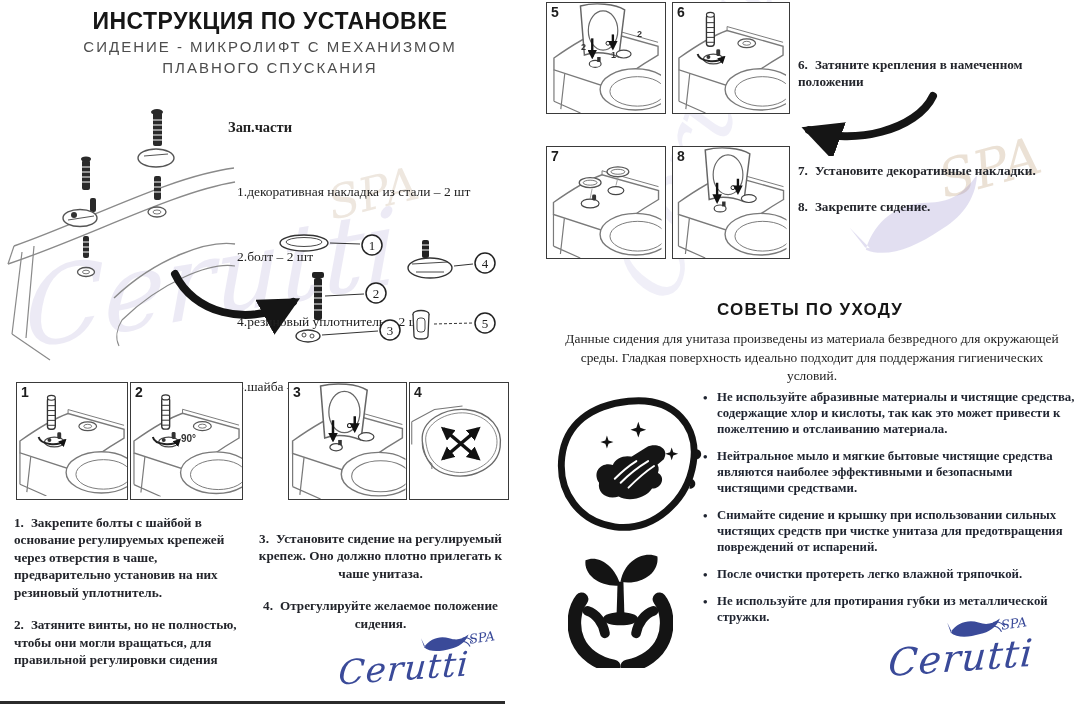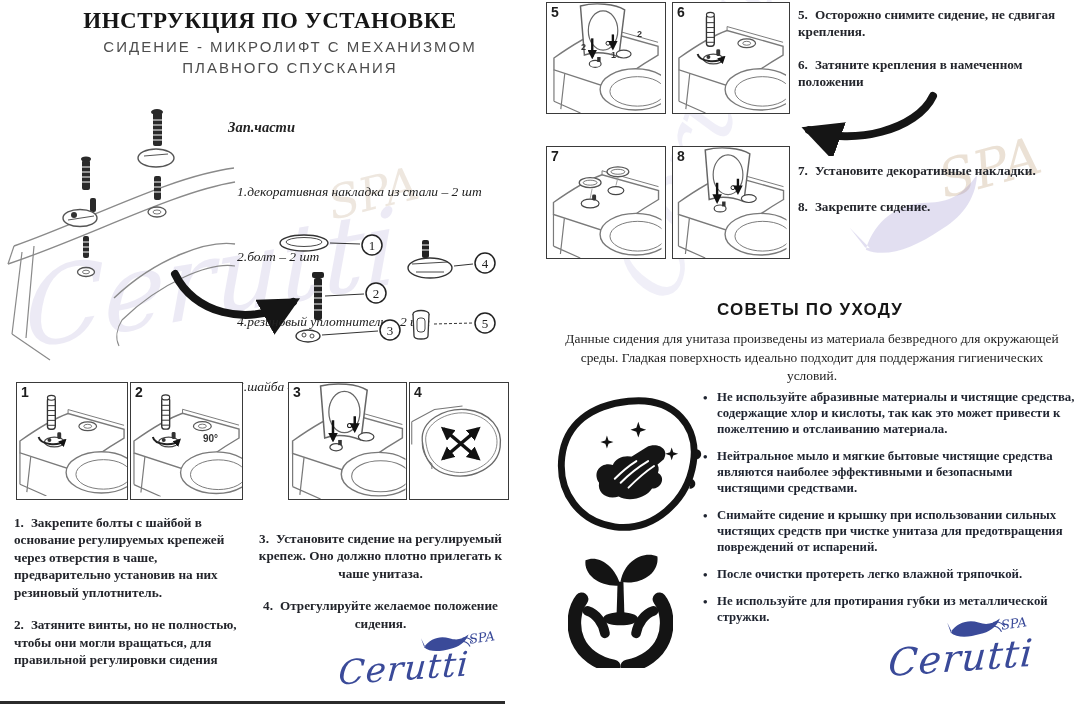--- a/index.html
+++ b/index.html
@@ -2,26 +2,26 @@
 <html><head>
 <meta charset="utf-8">
 <style>
   html,body{margin:0;padding:0;background:#fff;}
   .sheet{position:relative;width:1080px;height:708px;background:#fff;overflow:hidden;
          font-family:"Liberation Serif",serif;color:#23252b;}
   .page{position:absolute;top:0;height:708px;width:540px;}
   #pageL{left:0;} #pageR{left:540px;}
   .abs{position:absolute;}
 
-  .title{font-family:Liberation Serif, serif;font-weight:bold;font-size:23px;
+  .title{font-family:Liberation Sans, sans-serif;font-weight:bold;font-size:23px;
          letter-spacing:.5px;color:#161616;text-align:center;width:100%;top:8px;left:0;}
   .subtitle{font-family:"Liberation Sans",sans-serif;font-size:15px;letter-spacing:2px;
-         color:#4d4d4d;text-align:center;width:100%;margin-left:20px;}
-
-  .parts{left:228px;top:116px;width:285px;font-size:13.5px;line-height:1.55;color:#222;font-style:italic;}
+         color:#4d4d4d;text-align:center;width:100%;}
+
+  .parts{left:228px;top:116px;width:285px;font-size:13.5px;line-height:1.55;color:#222;}
   .parts .ph{font-weight:bold;font-size:14.5px;}
   .parts .pi{padding-left:9px;margin-top:44px;}
 
   .panel{border:1.6px solid #3a3a3a;background:#fff;box-sizing:border-box;}
   .pnum{position:absolute;left:4px;top:1px;font-family:"Liberation Sans",sans-serif;
         font-weight:bold;font-size:14px;color:#1d1d1d;z-index:3;}
   .pimg{position:absolute;left:0;top:0;width:100%;height:100%;}
   .plabel{position:absolute;font-family:"Liberation Sans",sans-serif;font-weight:bold;
         color:#333;z-index:3;}
 
@@ -214,21 +214,21 @@
       <span class="pnum">1</span>
       <svg class="pimg" viewBox="0 0 112 112">
           <use href="#sym-bolt"></use>
         </svg>
     </div>
     <div class="abs panel" style="left:130px;top:382px;width:113px;height:118px;">
       <span class="pnum">2</span>
       <svg class="pimg" viewBox="0 0 112 112">
           <use href="#sym-bolt"></use>
         </svg>
-      <span class="plabel" style="left:50px;top:50px;font-size:10px;margin-left:22px;">90°</span>
+      <span class="plabel" style="left:50px;top:50px;font-size:10px;">90°</span>
     </div>
     <div class="abs panel" style="left:288px;top:382px;width:119px;height:118px;">
       <span class="pnum">3</span>
       <svg class="pimg" viewBox="0 0 112 112">
           <use href="#sym-lidup"></use>
         </svg>
     </div>
     <div class="abs panel" style="left:409px;top:382px;width:100px;height:118px;">
       <span class="pnum">4</span>
       <svg class="pimg" viewBox="0 0 112 112">
@@ -290,23 +290,20 @@
           <use href="#sym-caps"></use>
         </svg>
     </div>
     <div class="abs panel" style="left:132px;top:146px;width:118px;height:113px;">
       <span class="pnum">8</span>
       <svg class="pimg" viewBox="0 0 112 112">
           <use href="#sym-lidup"></use>
         </svg>
     </div>
 
-    <div class="abs" style="left:258px;top:6px;width:276px;">
-      <p class="step"><span class="sn">5.</span><span>Осторожно снимите сидение, не сдвигая крепления.</span></p>
-    </div>
     <div class="abs" style="left:258px;top:56px;width:276px;">
       <p class="step"><span class="sn">6.</span><span>Затяните крепления в намеченном положении</span></p>
     </div>
     <svg class="abs" style="left:255px;top:84px;" width="150" height="72" viewBox="0 0 150 72">
       <path d="M138,12 C122,46 58,62 14,46" fill="none" stroke="#151515" stroke-width="8" stroke-linecap="round" marker-end="url(#ah)"></path>
     </svg>
     <div class="abs" style="left:258px;top:162px;width:280px;">
       <p class="step"><span class="sn">7.</span><span>Установите декоративные накладки.</span></p>
     </div>
     <div class="abs" style="left:258px;top:198px;width:280px;">

